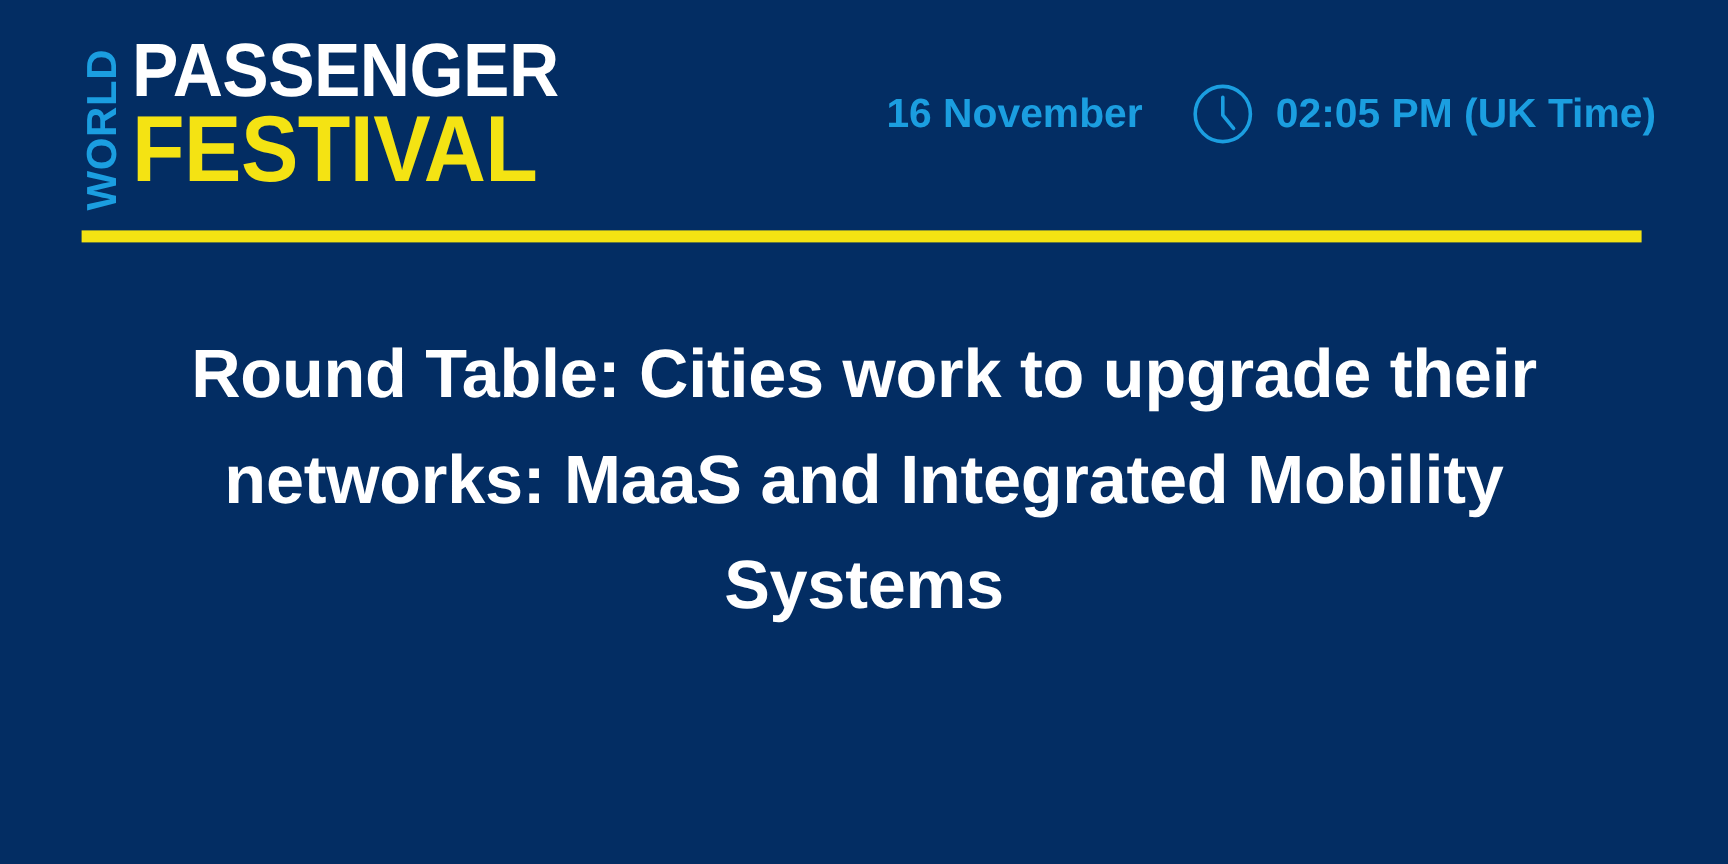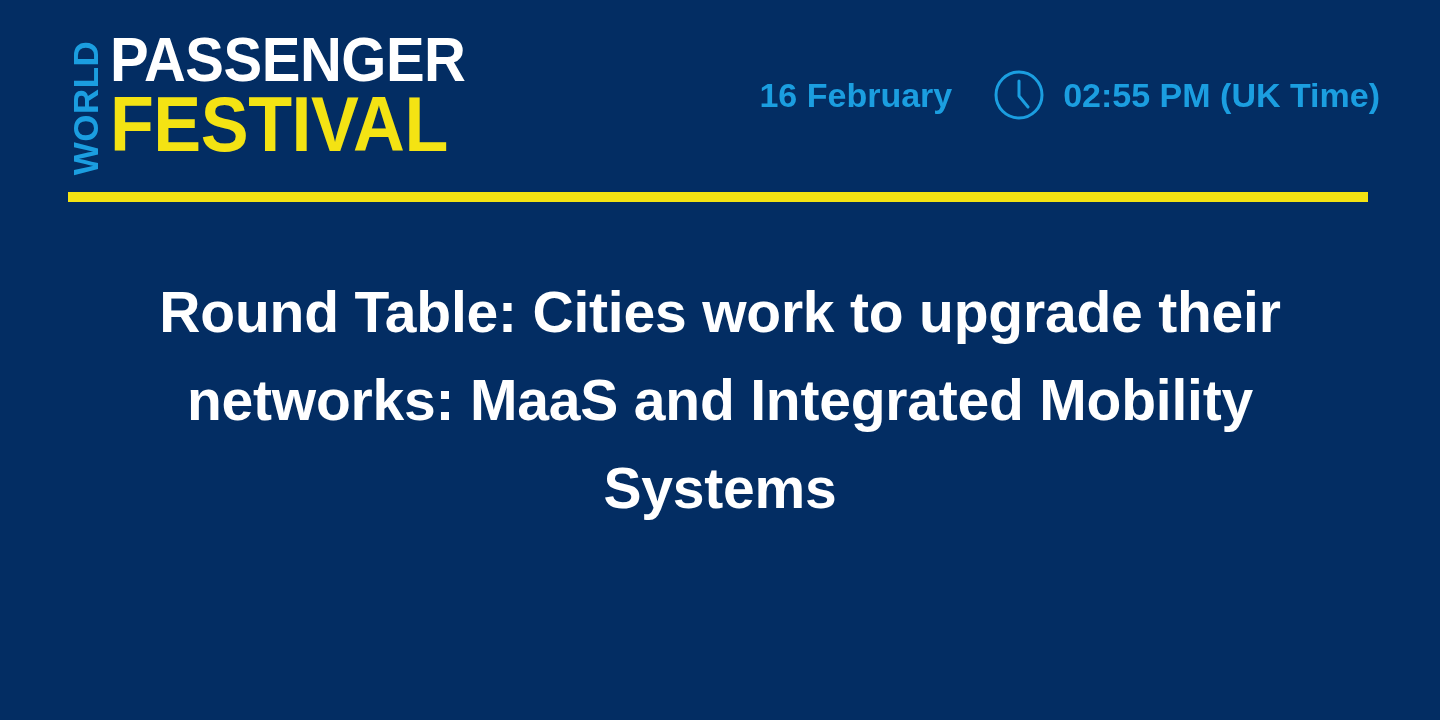--- a/index.html
+++ b/index.html
@@ -170,27 +170,27 @@
       <div class="logo-world-wrap">
         <div class="logo-world">WORLD</div>
       </div>
       <div class="logo-words">
         <div class="logo-passenger">PASSENGER</div>
         <div class="logo-festival">FESTIVAL</div>
       </div>
     </div>
 
     <div class="meta">
-      <div class="meta-date">16 February</div>
+      <div class="meta-date">16 November</div>
       <div class="meta-time-group">
         <svg class="clock-icon" viewBox="0 0 54 54">
           <circle cx="27" cy="27" r="23" fill="none" stroke="#1b9ee0" stroke-width="3"></circle>
           <path d="M27 13 L27 28 L36 39" fill="none" stroke="#1b9ee0" stroke-width="3" stroke-linecap="round" stroke-linejoin="round"></path>
         </svg>
-        <div class="meta-time">02:55 PM (UK Time)</div>
+        <div class="meta-time">02:05 PM (UK Time)</div>
       </div>
     </div>
 
     <div class="rule"></div>
   </div>
 
   <div class="main">
     <h1 class="title">Round Table: Cities work to upgrade their networks: MaaS and Integrated Mobility Systems</h1>
   </div>
 

